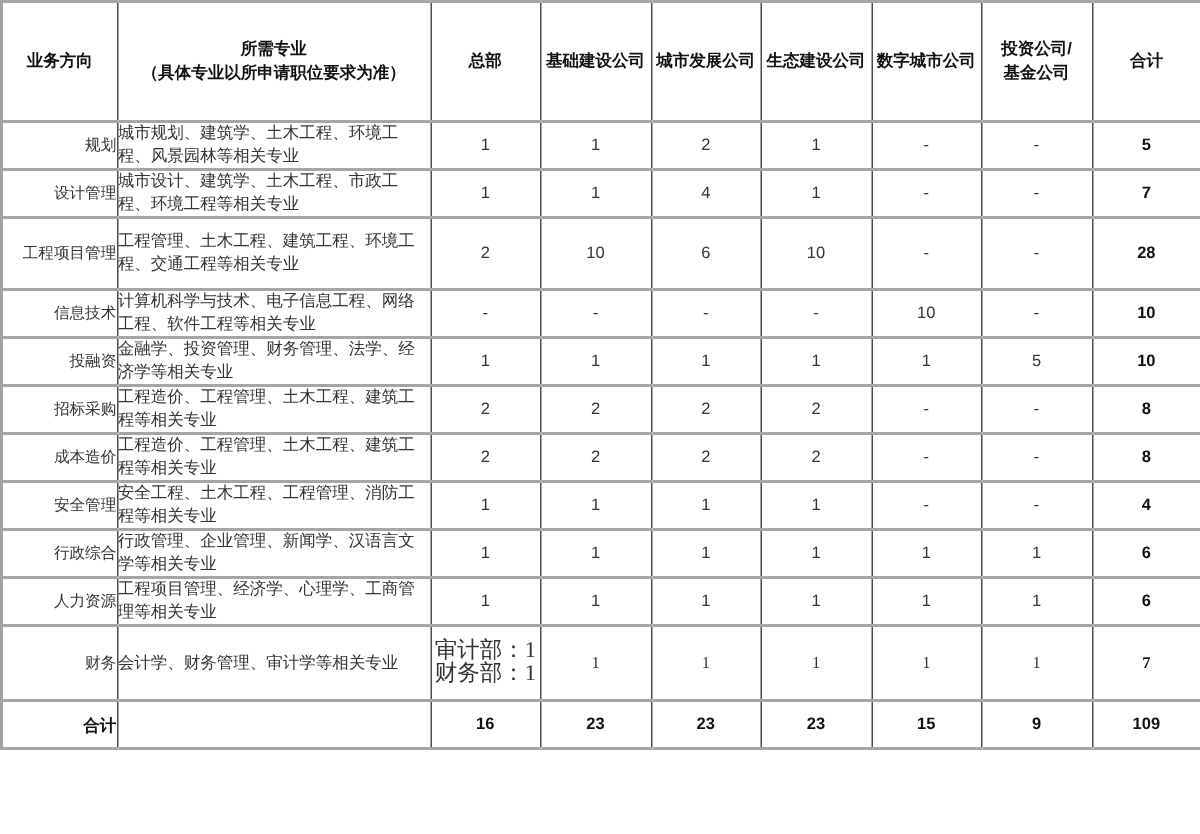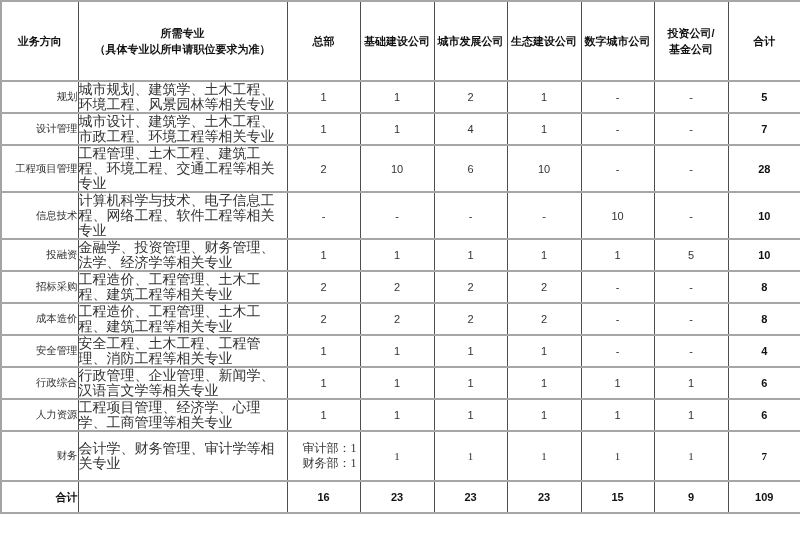--- a/index.html
+++ b/index.html
@@ -26,35 +26,35 @@
       font-size: 11px;
       text-align: center;
       vertical-align: middle;
       line-height: 16px;
     }
     th .line { display: block; }
     td { font-size: 11px; vertical-align: middle; }
     td.c-dir { text-align: right; font-size: 10.4px; color: #333; }
     td.c-maj {
       text-align: left;
-      font-size: 14px;
+      font-size: 11px;
       line-height: 15px;
       padding: 0 1px 0 2px;
       word-break: break-all;
       color: #333;
     }
     td.c-num { text-align: center; color: #333; }
-    td.c-num.multi { white-space: pre-line; line-height: 15px; font-size: 12px; padding-left: 12px; }
+    td.c-num.multi { white-space: pre-line; line-height: 15px; font-size: 15px; }
     td.c-tot { text-align: center; font-weight: bold; color: #111; }
     tr.total-row td { font-weight: bold; color: #111; }
     tr.total-row td.c-dir { font-size: 11px; }
     tr.h-head { height: 80px; }
     tr.h33 { height: 32px; }
     tr.h32 { height: 31px; margin-top: 36px; }
-    tr.h45 { height: 36px; margin-left: 48px; }
+    tr.h45 { height: 48px; margin-left: 48px; }
     tr.h51 { height: 50px; font-family: Liberation Serif, serif; }
   </style>
 </head>
 <body>
 
 <table class="recruit">
   <colgroup>
     <col style="width:77px">
       <col style="width:209px">
       <col style="width:73px">

